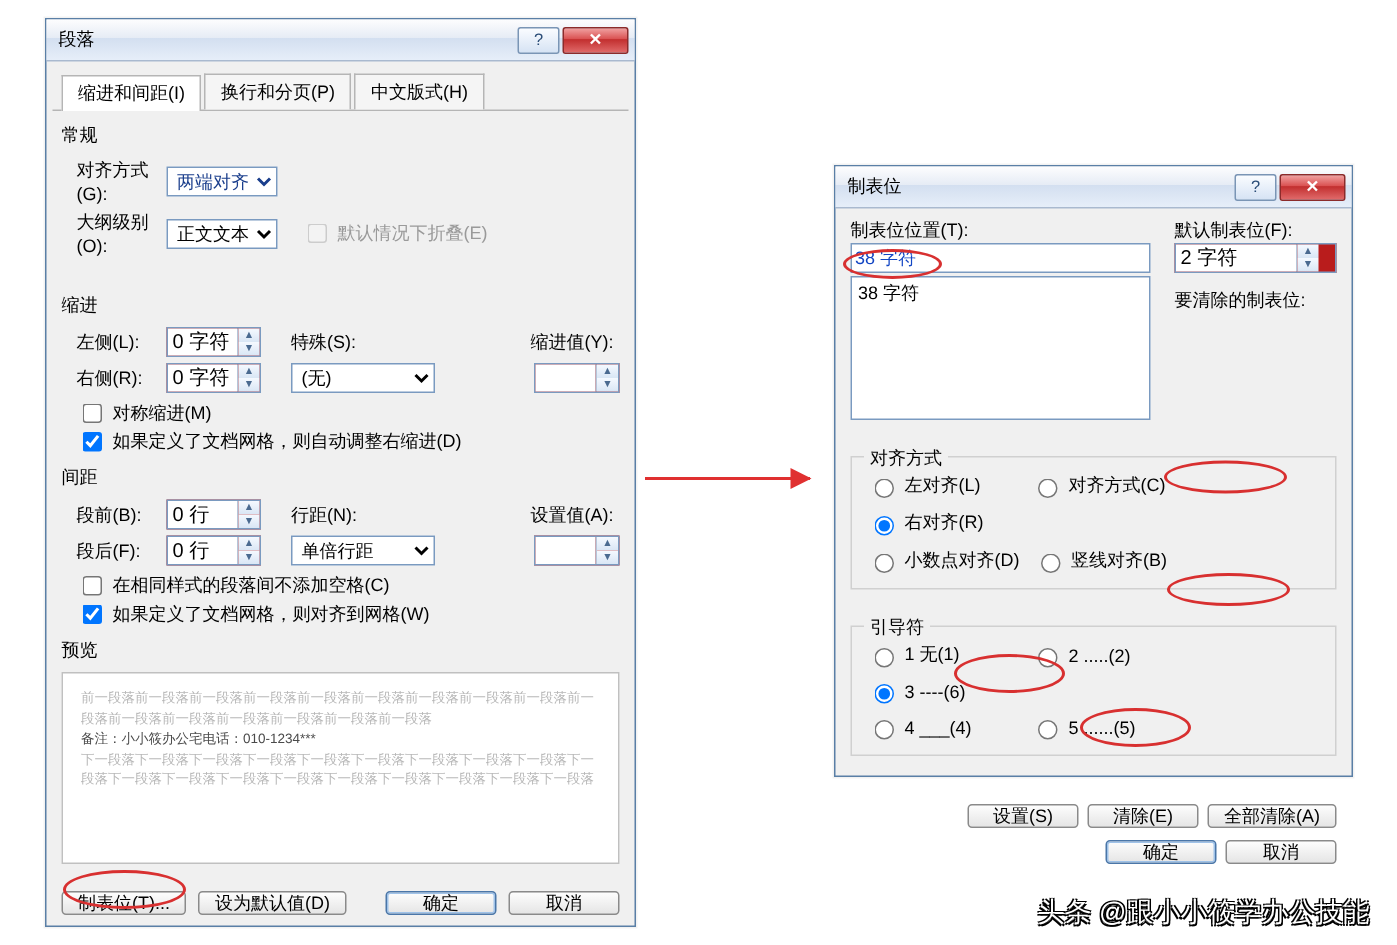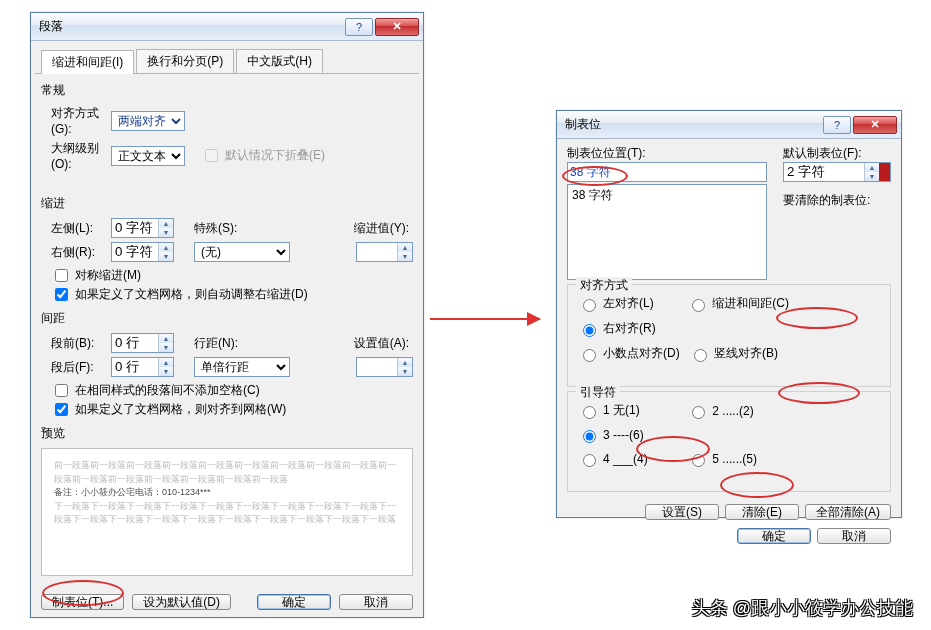--- a/index.html
+++ b/index.html
@@ -87,22 +87,22 @@
     min-width: 74px; height: 16px;
     border:1px solid #8a8a8a;
     background: linear-gradient(#fdfdfd,#e5e5e5);
     border-radius:3px;
     display:inline-flex; align-items:center; justify-content:center;
     padding: 0 10px;
   }
   .btn.default { border-color:#4a76a8; box-shadow: inset 0 0 0 1px #9fc2e8; }
   .fieldset {
     border:1px solid #d0d0d0;
-    padding: 6px 10px 20px;
-    margin: 4px 0;
+    padding: 6px 10px 6px;
+    margin: 24px 0;
     position:relative;
   }
   .fieldset .legend {
     position:absolute; top:-8px; left:8px; background:#f0f0f0; padding:0 4px;
   }
   .radio { display:inline-flex; align-items:center; gap:4px; min-width:100px; margin: 4px 6px 4px 0;}
   .radio input { width:13px; height:13px;}
   .listbox {
     border:1px solid #7a9ac0; background:#fff;
     overflow-y:scroll;
@@ -303,21 +303,21 @@
 
     <div class="fieldset">
       <span class="legend">对齐方式</span>
       <div>
         <label class="radio">
             <input type="radio" name="al" style="">
             <span>左对齐(L)</span>
           </label>
         <label class="radio">
             <input type="radio" name="al" style="">
-            <span>缩进和间距(C)</span>
+            <span>对齐方式(C)</span>
           </label>
         <label class="radio">
             <input type="radio" name="al" checked="" style="">
             <span>右对齐(R)</span>
           </label>
       </div>
       <div>
         <label class="radio">
             <input type="radio" name="al" style="">
             <span>小数点对齐(D)</span>

